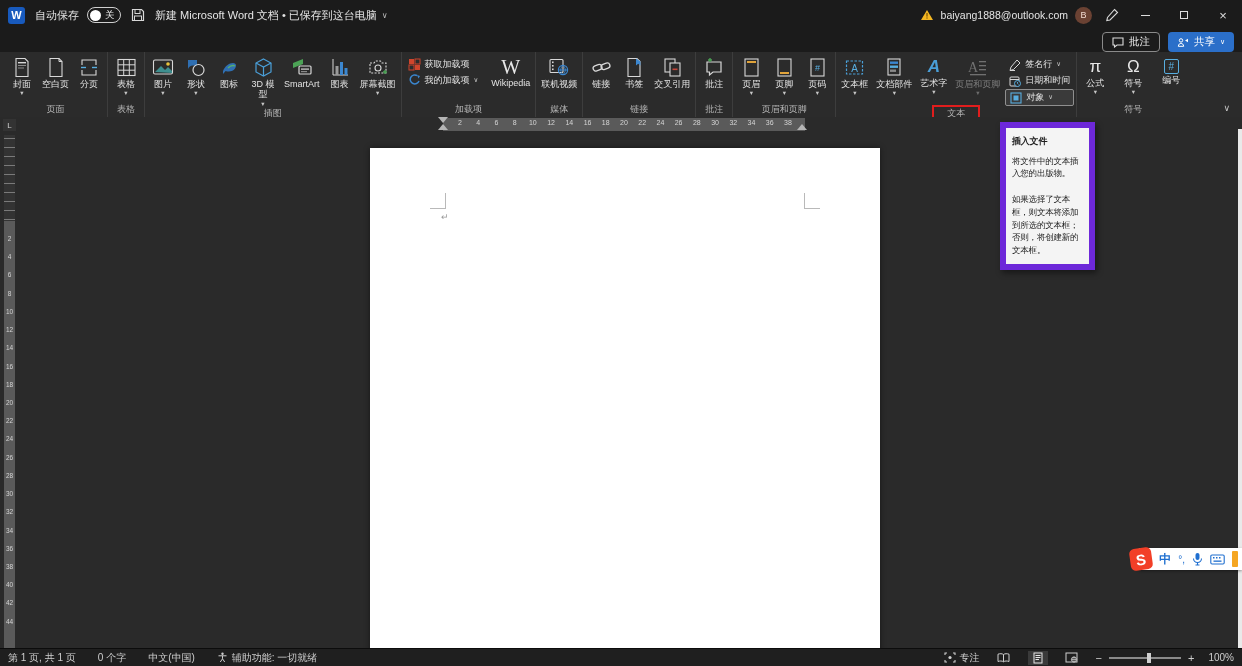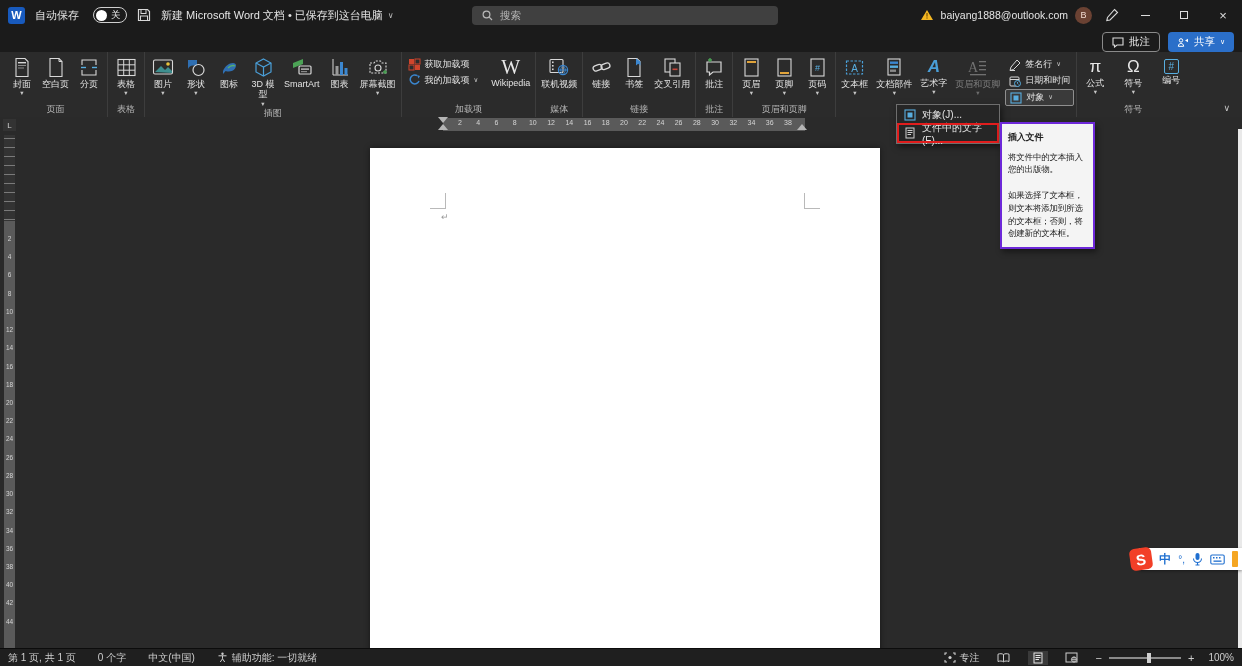--- a/index.html
+++ b/index.html
@@ -5,21 +5,21 @@
   * { margin:0; padding:0; box-sizing:border-box; }
   html,body { width:1242px; height:666px; overflow:hidden; background:#1b1b1b;
     font-family:"Liberation Sans", sans-serif; color:#e4e4e4; }
   .app { position:relative; width:1242px; height:666px; background:#1b1b1b; }
 
   
   .titlebar { position:absolute; top:0; left:0; right:0; height:30px; background:#1b1b1b;
     display:flex; align-items:center; padding:0 8px; gap:10px; font-size:11px; }
   .applogo { width:17px; height:17px; background:#185abd; border-radius:3px; color:#fff;
     font-size:11px; font-weight:bold; display:flex; align-items:center; justify-content:center; }
-  .autosave { display:flex; align-items:flex-end; gap:14px; }
+  .autosave { display:flex; align-items:flex-end; gap:8px; }
   .toggle { width:34px; height:16px; border:1px solid #cfcfcf; border-radius:9px; display:flex;
     align-items:center; padding:1px 4px 1px 2px; gap:4px; }
   .knob { width:11px; height:11px; background:#fff; border-radius:50%; }
   .toggle .tstate { font-size:9.5px; color:#eee; }
   .saveicon svg, .penicon svg { display:block; }
   .doctitle { display:flex; align-items:center; gap:5px; white-space:nowrap; }
   .searchbox { position:absolute; left:472px; top:6px; width:306px; height:19px; background:#404040;
     border-radius:4px; display:flex; align-items:center; gap:7px; padding:0 10px; color:#b9b9b9; font-size:10.5px; }
   .tb-right { position:absolute; right:6px; top:0; height:30px; display:flex; align-items:center; gap:13px; }
   .account { display:flex; align-items:center; gap:7px; font-size:10.5px;text-align:center; }
@@ -92,21 +92,21 @@
   .vscroll { position:absolute; right:0; top:12px; bottom:0; width:4px; background:#e9e9e9; }
 
   
   .objmenu { position:absolute; left:896px; top:104px; width:104px; background:#262626;
     border:1px solid #6e6e6e; box-shadow:2px 3px 6px rgba(0,0,0,.5); z-index:40; padding:1px; }
   .mitem { display:flex; align-items:center; gap:6px; height:18px; padding:0 6px; font-size:10px; color:#e6e6e6; }
   .mitem .mic { width:12px; height:12px; flex:0 0 12px; }
 
   
   .tooltip { position:absolute; left:1000px; top:122px; width:95px; background:#f4f4f4; color:#1e1e1e;
-    border:2px solid #6d28d9; box-shadow:2px 3px 6px rgba(0,0,0,.45); z-index:45;
+    border:6px solid #6d28d9; box-shadow:2px 3px 6px rgba(0,0,0,.45); z-index:45;
     padding:7px 6px; font-size:8.5px; line-height:1.5; letter-spacing:-0.2px; }
   .tooltip .tt-title { font-weight:bold; font-size:9px; margin-bottom:6px; }
   .tooltip p + p { margin-top:13px; }
 
   
   .imebar { position:absolute; right:0; bottom:78px; height:22px; display:flex; align-items:center;
     background:#fff; border-radius:3px 0 0 3px; padding:0 4px 0 2px; gap:7px; box-shadow:0 1px 3px rgba(0,0,0,.4); }
   .sogou-s { width:22px; height:22px; background:#f23f27; border-radius:5px; color:#fff; font-weight:bold;
     font-size:15px; display:flex; align-items:center; justify-content:center; transform:rotate(-8deg); margin-left:-10px; }
   .ime-cn { color:#1f6fd0; font-size:12px; font-weight:bold; }
@@ -145,29 +145,20 @@
     <span class="saveicon">
       <svg width="14" height="14" viewBox="0 0 14 14">
           <path d="M1.5 1.5h9l2 2v9h-11z" fill="none" stroke="#d8d8d8" stroke-width="1.2"></path>
           <rect x="4" y="1.5" width="5" height="4" fill="none" stroke="#d8d8d8"></rect>
           <rect x="3.5" y="8" width="7" height="4.5" fill="none" stroke="#d8d8d8"></rect>
         </svg>
     </span>
     <div class="doctitle">
       <span>新建 Microsoft Word 文档 • 已保存到这台电脑</span>
       <span style="font-size:8px;color:#bbb">∨</span>
-    </div>
-    <div class="searchbox">
-      <span>
-        <svg width="11" height="11" viewBox="0 0 11 11">
-            <circle cx="4.5" cy="4.5" r="3.4" fill="none" stroke="#b9b9b9" stroke-width="1.2"></circle>
-            <line x1="7.2" y1="7.2" x2="10" y2="10" stroke="#b9b9b9" stroke-width="1.2"></line>
-          </svg>
-      </span>
-      <span>搜索</span>
     </div>
     <div class="tb-right">
       <div class="account">
         <span>
           <svg width="14" height="12" viewBox="0 0 14 12">
               <path d="M7 1 13 11H1z" fill="#f5b722"></path>
               <rect x="6.4" y="4" width="1.2" height="3.6" fill="#7a5200"></rect>
               <rect x="6.4" y="8.4" width="1.2" height="1.2" fill="#7a5200"></rect>
             </svg>
         </span>
@@ -676,42 +667,20 @@
             <rect x="3" y="3" width="1.5" height="1.5" fill="#1f6fd0"></rect>
             <rect x="6" y="3" width="1.5" height="1.5" fill="#1f6fd0"></rect>
             <rect x="9" y="3" width="1.5" height="1.5" fill="#1f6fd0"></rect>
             <rect x="3.5" y="6.5" width="8" height="1.3" fill="#1f6fd0"></rect>
           </svg>
       </span>
       <span class="ime-clip"></span>
     </div>
   </div>
 
-  <div class="objmenu">
-    <div class="mitem">
-      <span class="mic">
-        <svg width="12" height="12" viewBox="0 0 12 12">
-            <rect x="1" y="1" width="10" height="10" fill="none" stroke="#58aee0" stroke-width="1.1"></rect>
-            <rect x="3.5" y="3.5" width="5" height="5" fill="#58aee0"></rect>
-          </svg>
-      </span>
-      <span>对象(J)...</span>
-    </div>
-    <div class="mitem hl-red">
-      <span class="mic">
-        <svg width="12" height="12" viewBox="0 0 12 12">
-            <rect x="2" y="1" width="8" height="10" fill="none" stroke="#cfcfcf" stroke-width="1"></rect>
-            <line x1="3.5" y1="3.5" x2="8.5" y2="3.5" stroke="#cfcfcf"></line>
-            <line x1="3.5" y1="5.5" x2="8.5" y2="5.5" stroke="#cfcfcf"></line>
-            <line x1="3.5" y1="7.5" x2="7" y2="7.5" stroke="#cfcfcf"></line>
-          </svg>
-      </span>
-      <span>文件中的文字(F)...</span>
-    </div>
-  </div>
 
   <div class="tooltip">
     <div class="tt-title">插入文件</div>
     <p>将文件中的文本插入您的出版物。</p>
     <p>如果选择了文本框，则文本将添加到所选的文本框；否则，将创建新的文本框。</p>
   </div>
 
   <div class="statusbar">
     <div class="sb-left">
       <span>第 1 页, 共 1 页</span>

